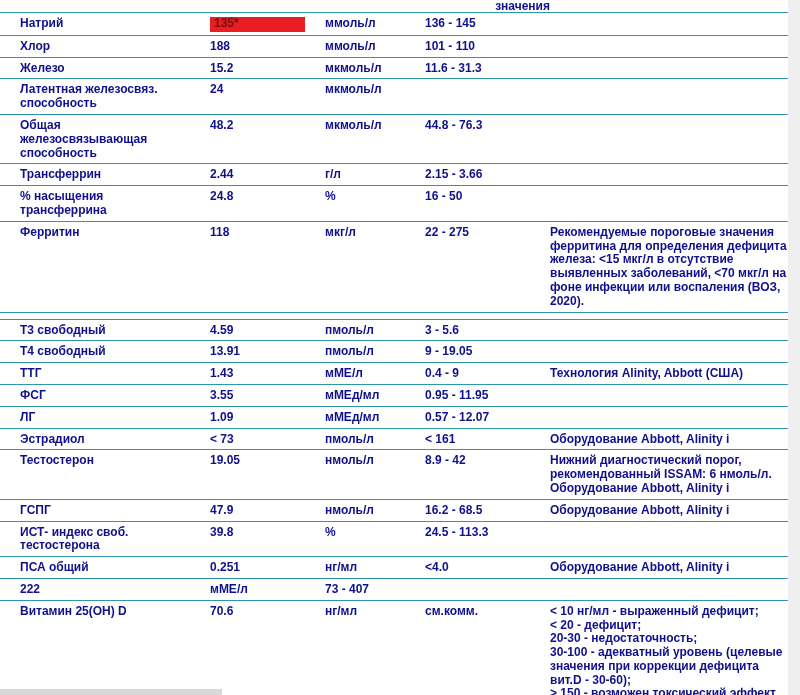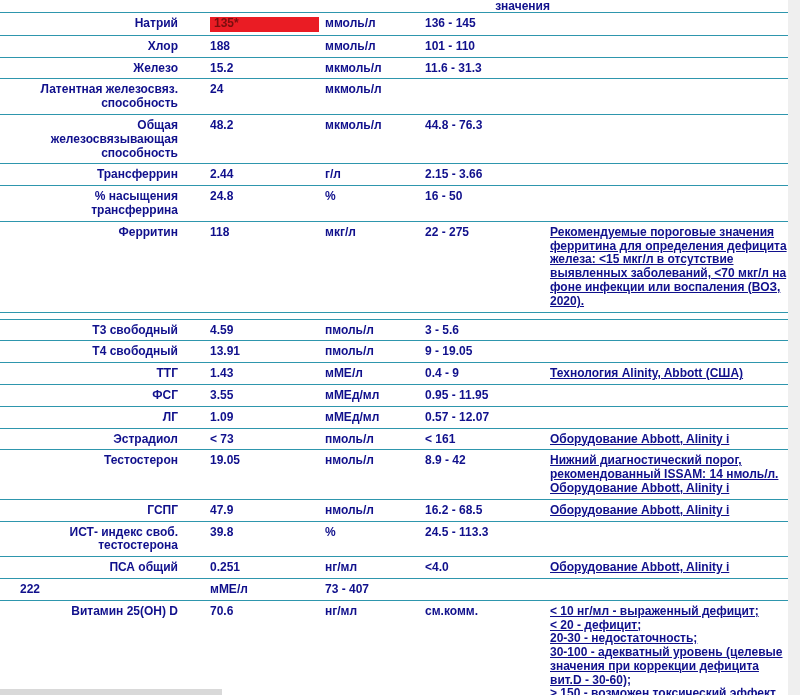--- a/index.html
+++ b/index.html
@@ -20,24 +20,24 @@
   .header-row{
     border-top:none;
     padding-top:0;
     padding-bottom:1px;
     height:11px;
     overflow:hidden;
     align-content:end;
     text-align:right;
   }
   .cell{overflow:hidden;}
-  .name-cell span{display:block;max-width:158px;text-align:right;}
-  .comment-cell{white-space:pre-line;text-decoration:underline;}
+  .name-cell span{display:block;max-width:158px;}
+  .comment-cell{white-space:pre-line;}
   .flagged{
-    display:block;width:109px;box-sizing:border-box;
+    display:block;width:95px;box-sizing:border-box;
     background:#ea1c24;color:#7a0e0e;padding:1px 0 1px 4px;margin-top:-1px;
   }
   .group-break{position:relative;margin-top:7px;}
   .group-break::before{
     content:'';position:absolute;top:-8px;left:0;right:0;height:1px;background:#2e96ad;
   }
   .scroll-strip{
     position:absolute;top:0;right:0;width:12px;height:695px;
     background:#efefef;z-index:5;
   }
@@ -191,21 +191,21 @@
     <div class="cell comment-cell">Оборудование Abbott, Alinity i</div>
   </div>
       <div class="row">
     <div class="cell name-cell">
           <span>Тестостерон</span>
         </div>
     <div class="cell"><span>19.05</span></div>
     <div class="cell">нмоль/л</div>
     <div class="cell">8.9 - 42</div>
     <div class="cell comment-cell">Нижний диагностический порог,
-рекомендованный ISSAM: 14 нмоль/л.
+рекомендованный ISSAM: 6 нмоль/л.
 Оборудование Abbott, Alinity i</div>
   </div>
       <div class="row">
     <div class="cell name-cell">
           <span>ГСПГ</span>
         </div>
     <div class="cell"><span>47.9</span></div>
     <div class="cell">нмоль/л</div>
     <div class="cell">16.2 - 68.5</div>
     <div class="cell comment-cell">Оборудование Abbott, Alinity i</div>

